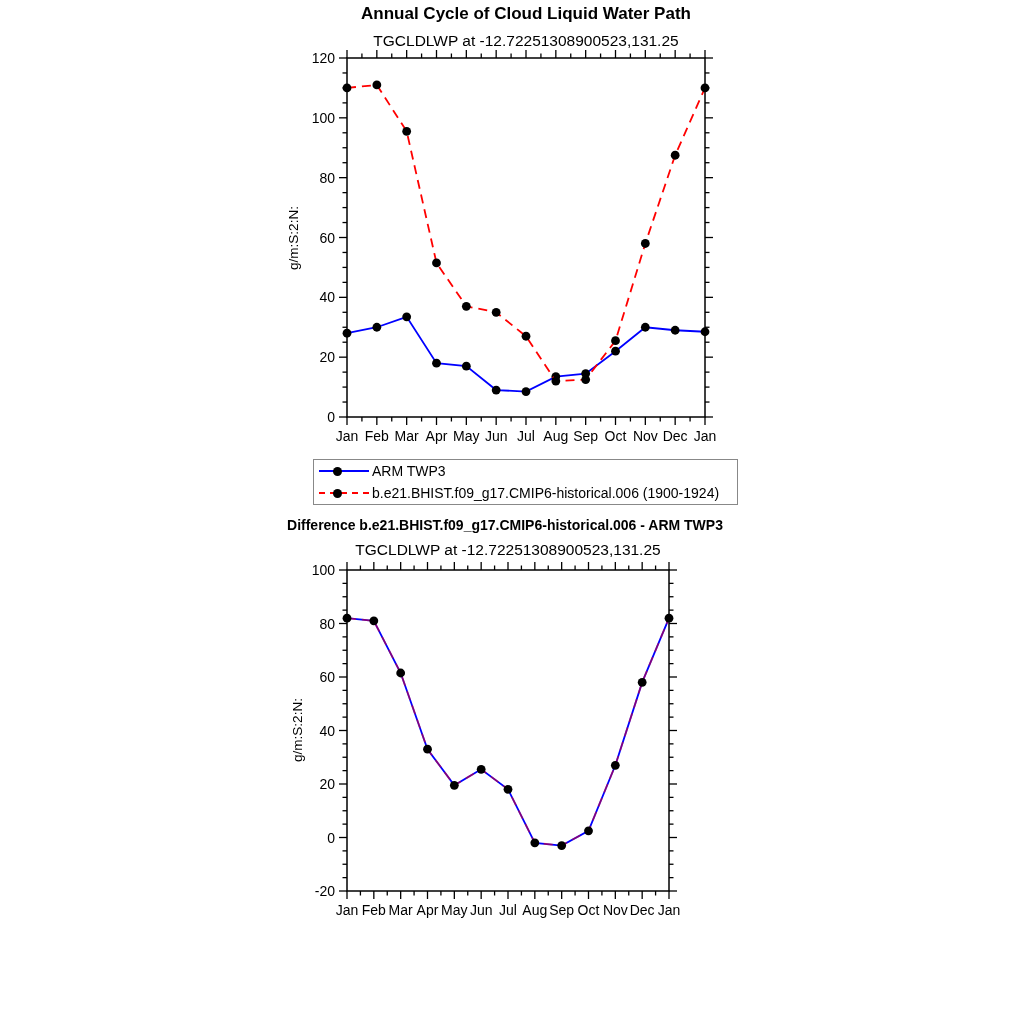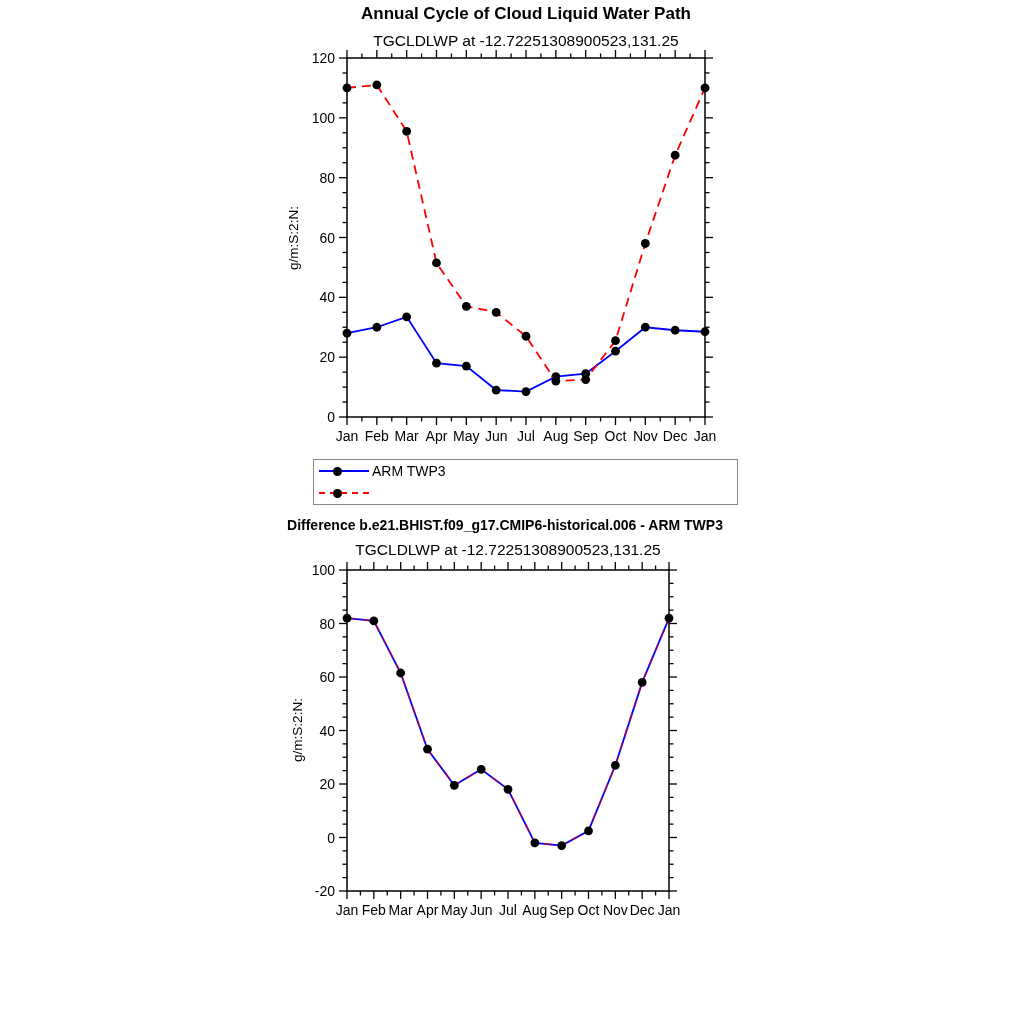--- a/index.html
+++ b/index.html
@@ -342,19 +342,20 @@
     <div class="lrow">
       <span class="lsample solid">
           <span class="ldot"></span>
         </span>
       <span class="ltext">ARM TWP3</span>
     </div>
     <div class="lrow">
       <span class="lsample dashed">
           <span class="ldot"></span>
         </span>
+      <span class="ltext">b.e21.BHIST.f09_g17.CMIP6-historical.006 (1900-1924)</span>
     </div>
   </div>
 
   <div class="abs chart-title t2">Difference b.e21.BHIST.f09_g17.CMIP6-historical.006 - ARM TWP3</div>
   <div class="abs chart-subtitle s2">TGCLDLWP at -12.72251308900523,131.25</div>
   <div class="ylab y2">g/m:S:2:N:</div>
 </div>
 
 </body></html>

